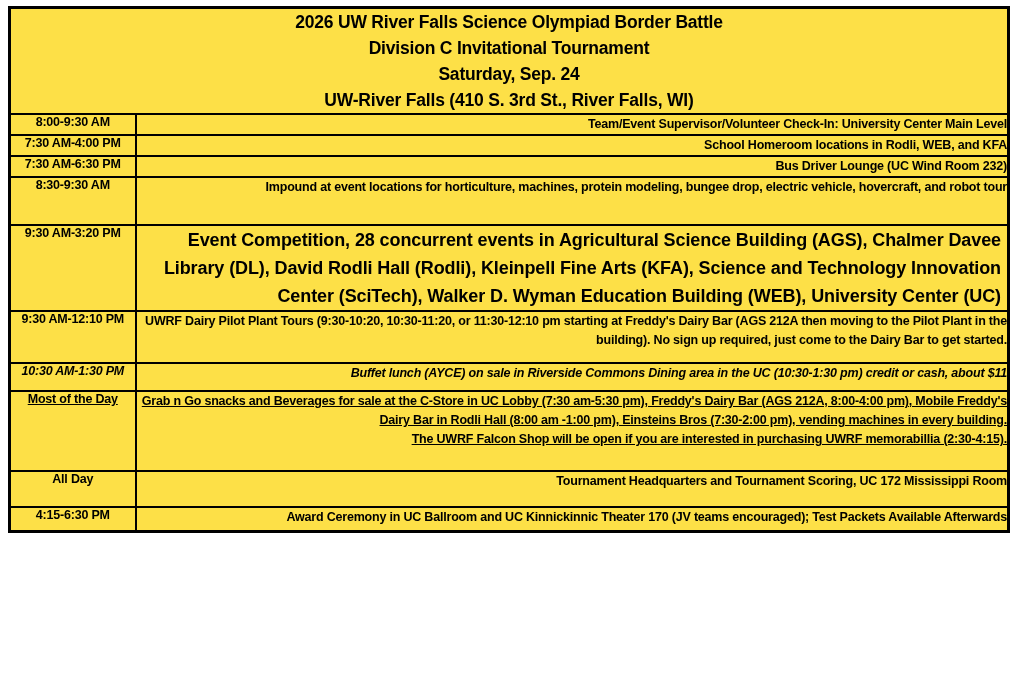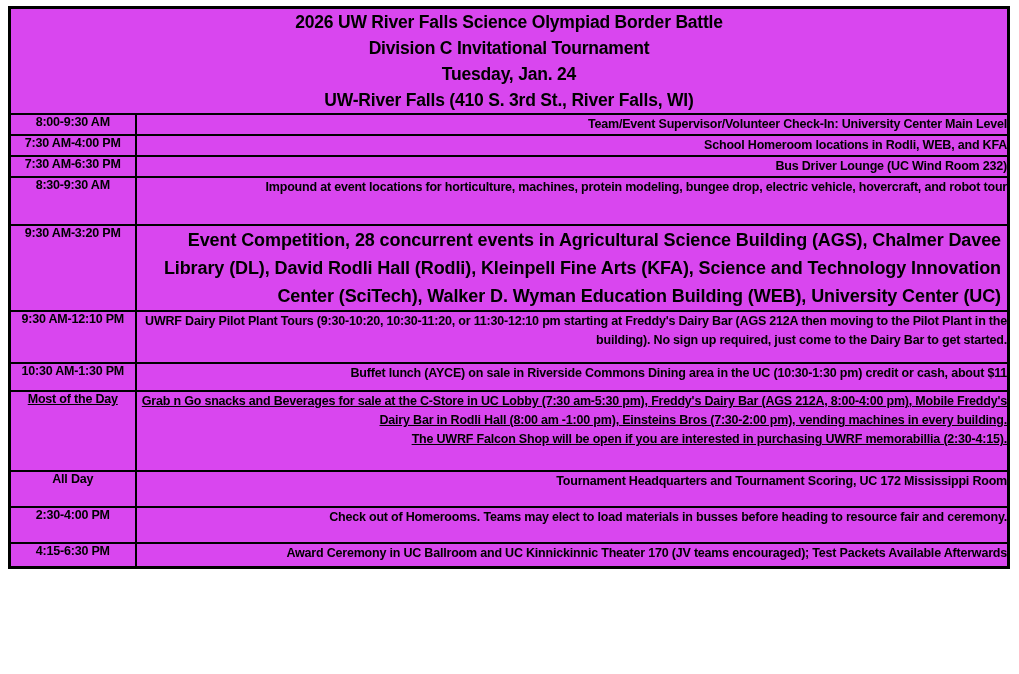--- a/index.html
+++ b/index.html
@@ -29,21 +29,21 @@
     width: 1002px;
     border-collapse: collapse;
     table-layout: fixed;
     border: 3px solid #000000;
   }
 
   .schedule-table td {
     border: 2px solid #000000;
     padding: 0;
     vertical-align: top;
-    background: #d946ef;
+    background: #fde047;
   }
 
   
   .header-cell {
     text-align: center;
     padding: 6px 8px 8px 8px;
     border-bottom: 3px solid #000000;
   }
   .header-line {
     font-weight: bold;
@@ -85,21 +85,21 @@
     font-size: 18px;
     line-height: 28px;
     height: 72px;
     letter-spacing: -0.1px;
     padding-left: 12px;
     padding-right: 6px;
   }
   .r-big .time-cell { height: 72px; }
 
   .r-dairy .time-cell, .r-dairy .desc-cell { height: 50px; }
-  .r-lunch .time-cell, .r-lunch .desc-cell { height: 26px; }
+  .r-lunch .time-cell, .r-lunch .desc-cell { height: 26px; font-style: italic; }
   .r-mostday .time-cell, .r-mostday .desc-cell { height: 78px; text-decoration: underline; }
   .r-allday .time-cell, .r-allday .desc-cell { height: 34px; }
   .r-fair .time-cell, .r-fair .desc-cell { height: 34px; }
   .r-checkout .time-cell, .r-checkout .desc-cell { height: 34px; }
   .r-award .time-cell, .r-award .desc-cell { height: 22px; }
 
   .desc-line { display: block; }
 </style>
 </head>
 <body>
@@ -108,21 +108,21 @@
   <table class="schedule-table">
     <colgroup>
       <col style="width:126px">
       <col>
     </colgroup>
     <tbody>
       <tr>
         <td class="header-cell" colspan="2">
           <div class="header-line">2026 UW River Falls Science Olympiad Border Battle</div>
           <div class="header-line">Division C Invitational Tournament</div>
-          <div class="header-line">Tuesday, Jan. 24</div>
+          <div class="header-line">Saturday, Sep. 24</div>
           <div class="header-line">UW-River Falls (410 S. 3rd St., River Falls, WI)</div>
         </td>
       </tr>
 
       <tr class="r-h1">
         <td class="time-cell">8:00-9:30 AM</td>
         <td class="desc-cell">
           <span class="desc-line">Team/Event Supervisor/Volunteer Check-In: University Center Main Level</span>
         </td>
       </tr>
@@ -178,26 +178,20 @@
       </tr>
 
       <tr class="r-allday">
         <td class="time-cell">All Day</td>
         <td class="desc-cell">
           <span class="desc-line">Tournament Headquarters and Tournament Scoring, UC 172 Mississippi Room</span>
         </td>
       </tr>
 
 
-      <tr class="r-checkout">
-        <td class="time-cell">2:30-4:00 PM</td>
-        <td class="desc-cell">
-          <span class="desc-line">Check out of Homerooms. Teams may elect to load materials in busses before heading to resource fair and ceremony.</span>
-        </td>
-      </tr>
 
       <tr class="r-award">
         <td class="time-cell">4:15-6:30 PM</td>
         <td class="desc-cell">
           <span class="desc-line">Award Ceremony in UC Ballroom and UC Kinnickinnic Theater 170 (JV teams encouraged); Test Packets Available Afterwards</span>
         </td>
       </tr>
     </tbody>
   </table>
 </div>

